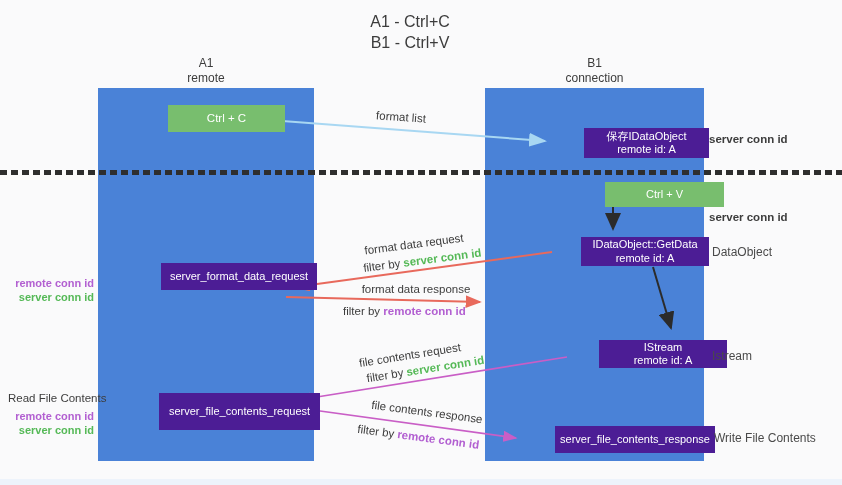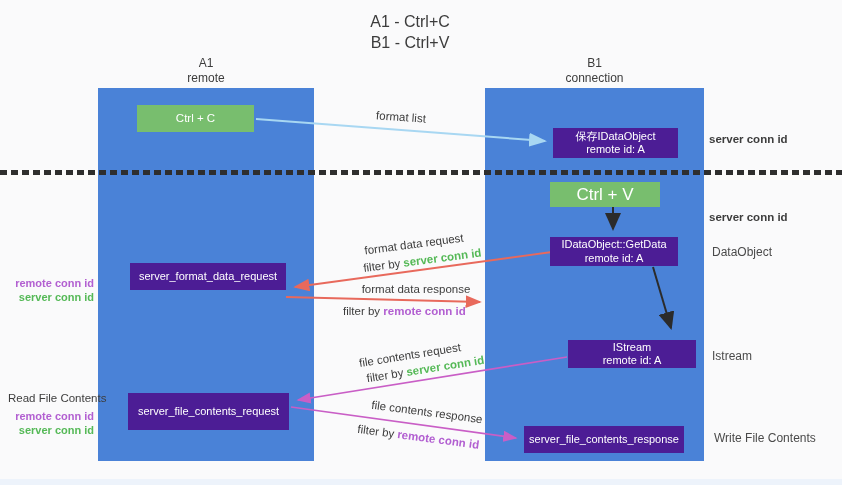--- a/index.html
+++ b/index.html
@@ -21,20 +21,21 @@
   }
   .lifeline{position:absolute;top:88px;height:373px;background:#4a82d7;}
   .divider{
     position:absolute;left:0;top:170px;width:842px;height:5px;
     background:repeating-linear-gradient(to right,#2e2e2e 0 7px,transparent 7px 11px);
   }
   .node{
     position:absolute;display:flex;align-items:center;justify-content:center;
     color:#fff;text-align:center;font-size:11px;line-height:13.5px;
     white-space:nowrap;
+    margin-left:31px;
   }
   .node.green{background:#78be6e;}
   .node.orange{background:#4c1d95;}
   .elabel{
     position:absolute;font-size:11.5px;color:#3d3d3d;white-space:pre;
     transform-origin:center;
   }
   .accent-green{color:#55b957;font-weight:bold;}
   .accent-purple{color:#b25fd1;font-weight:bold;}
   .side-gray{position:absolute;font-size:12px;color:#4a4a4a;white-space:nowrap;}
@@ -95,21 +96,21 @@
 
   <div class="node green" style="left:137px;top:105px;width:117px;height:27px;font-size:11.5px;">Ctrl + C</div>
 
   <div class="node orange" style="left:553px;top:128px;width:125px;height:30px;">
     <div>
       <div>保存IDataObject</div>
       <div>remote id: A</div>
     </div>
   </div>
 
-  <div class="node green" style="left:550px;top:182px;width:110px;height:25px;font-size:17px;">Ctrl + V</div>
+  <div class="node green" style="left:574px;top:182px;width:119px;height:25px;font-size:11px;">Ctrl + V</div>
 
   <div class="node orange" style="left:550px;top:237px;width:128px;height:29px;">
     <div>
       <div>IDataObject::GetData</div>
       <div>remote id: A</div>
     </div>
   </div>
 
   <div class="node orange" style="left:130px;top:263px;width:156px;height:27px;">server_format_data_request</div>
 

